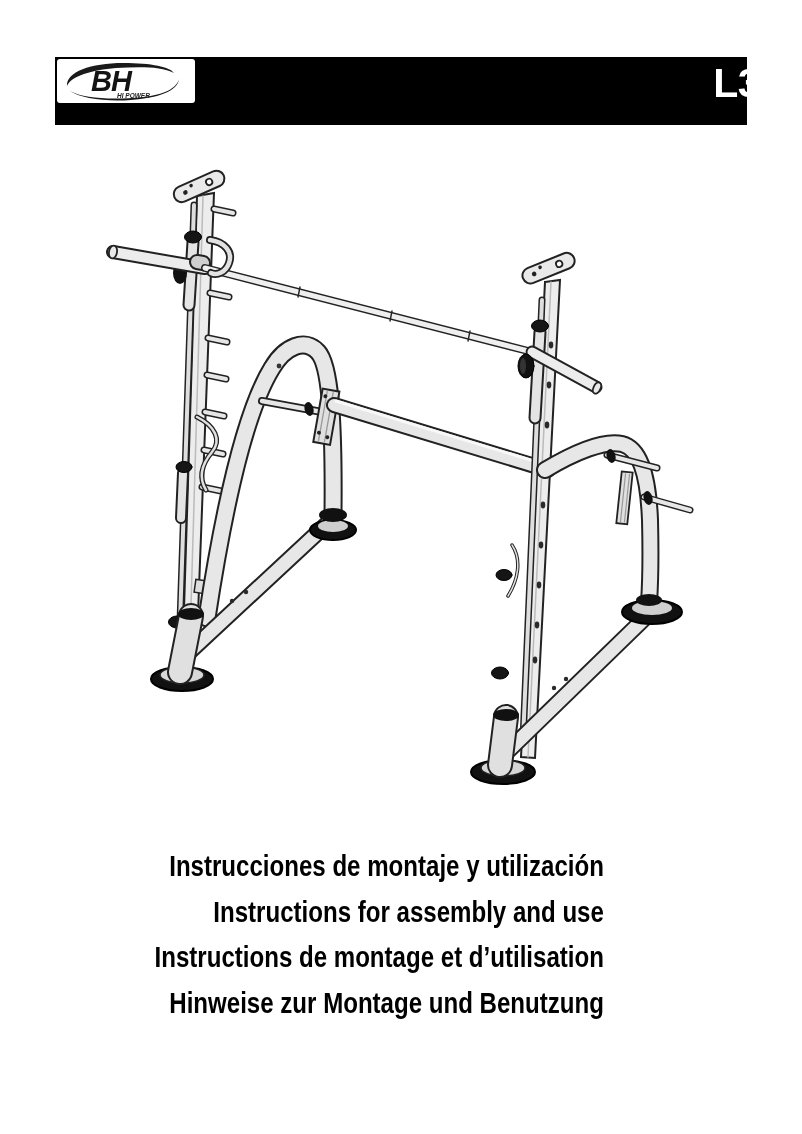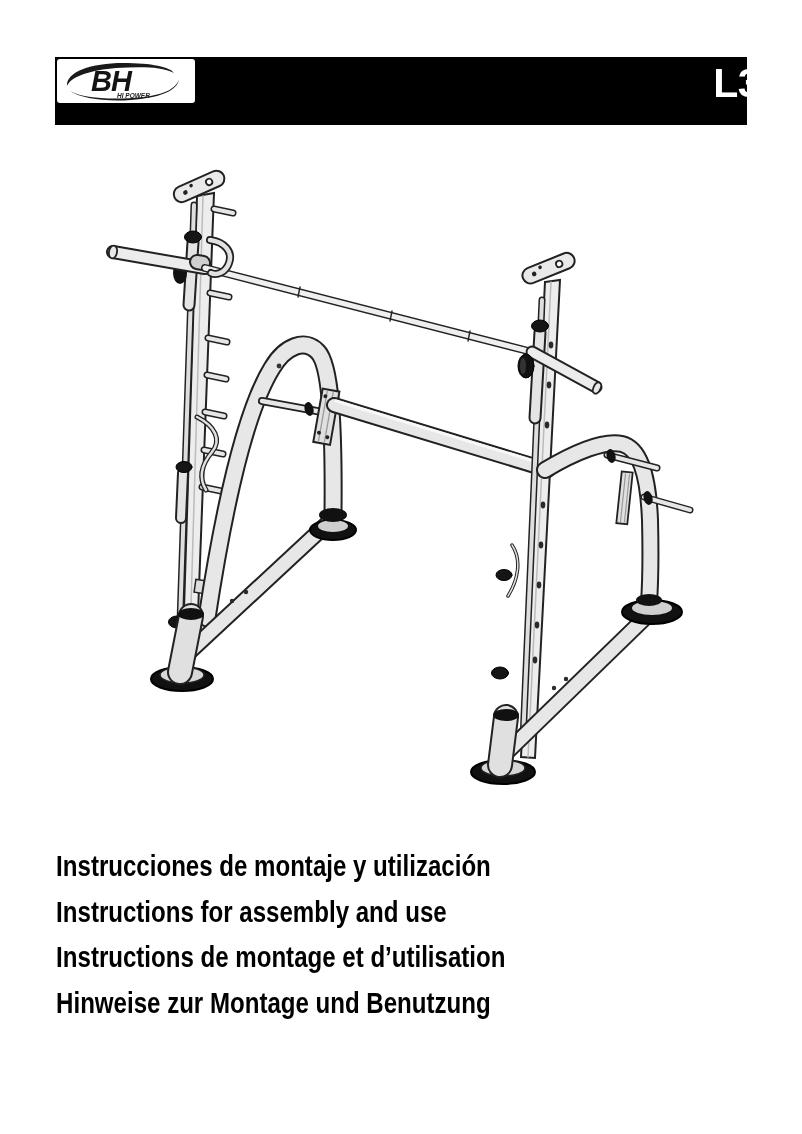--- a/index.html
+++ b/index.html
@@ -18,21 +18,21 @@
   }
   .model-label{
     position:absolute;right:-13px;top:3px;
     color:#fff;font-weight:bold;font-size:41px;line-height:46px;
     letter-spacing:-0.5px;white-space:nowrap;
   }
   
   .drawing{position:absolute;left:0;top:0;width:802px;height:1134px;}
   
   .titles{
-    position:absolute;left:0;top:844px;width:660px;text-align:left;
+    position:absolute;left:0;top:844px;width:660px;text-align:right;
   }
   .title-line{
     font-weight:bold;font-size:29px;line-height:45.6px;color:#000;
     white-space:nowrap;transform:scaleX(0.83);transform-origin:50% 50%;
   }
 </style>
 </head>
 <body>
 
 <div class="header-bar">

